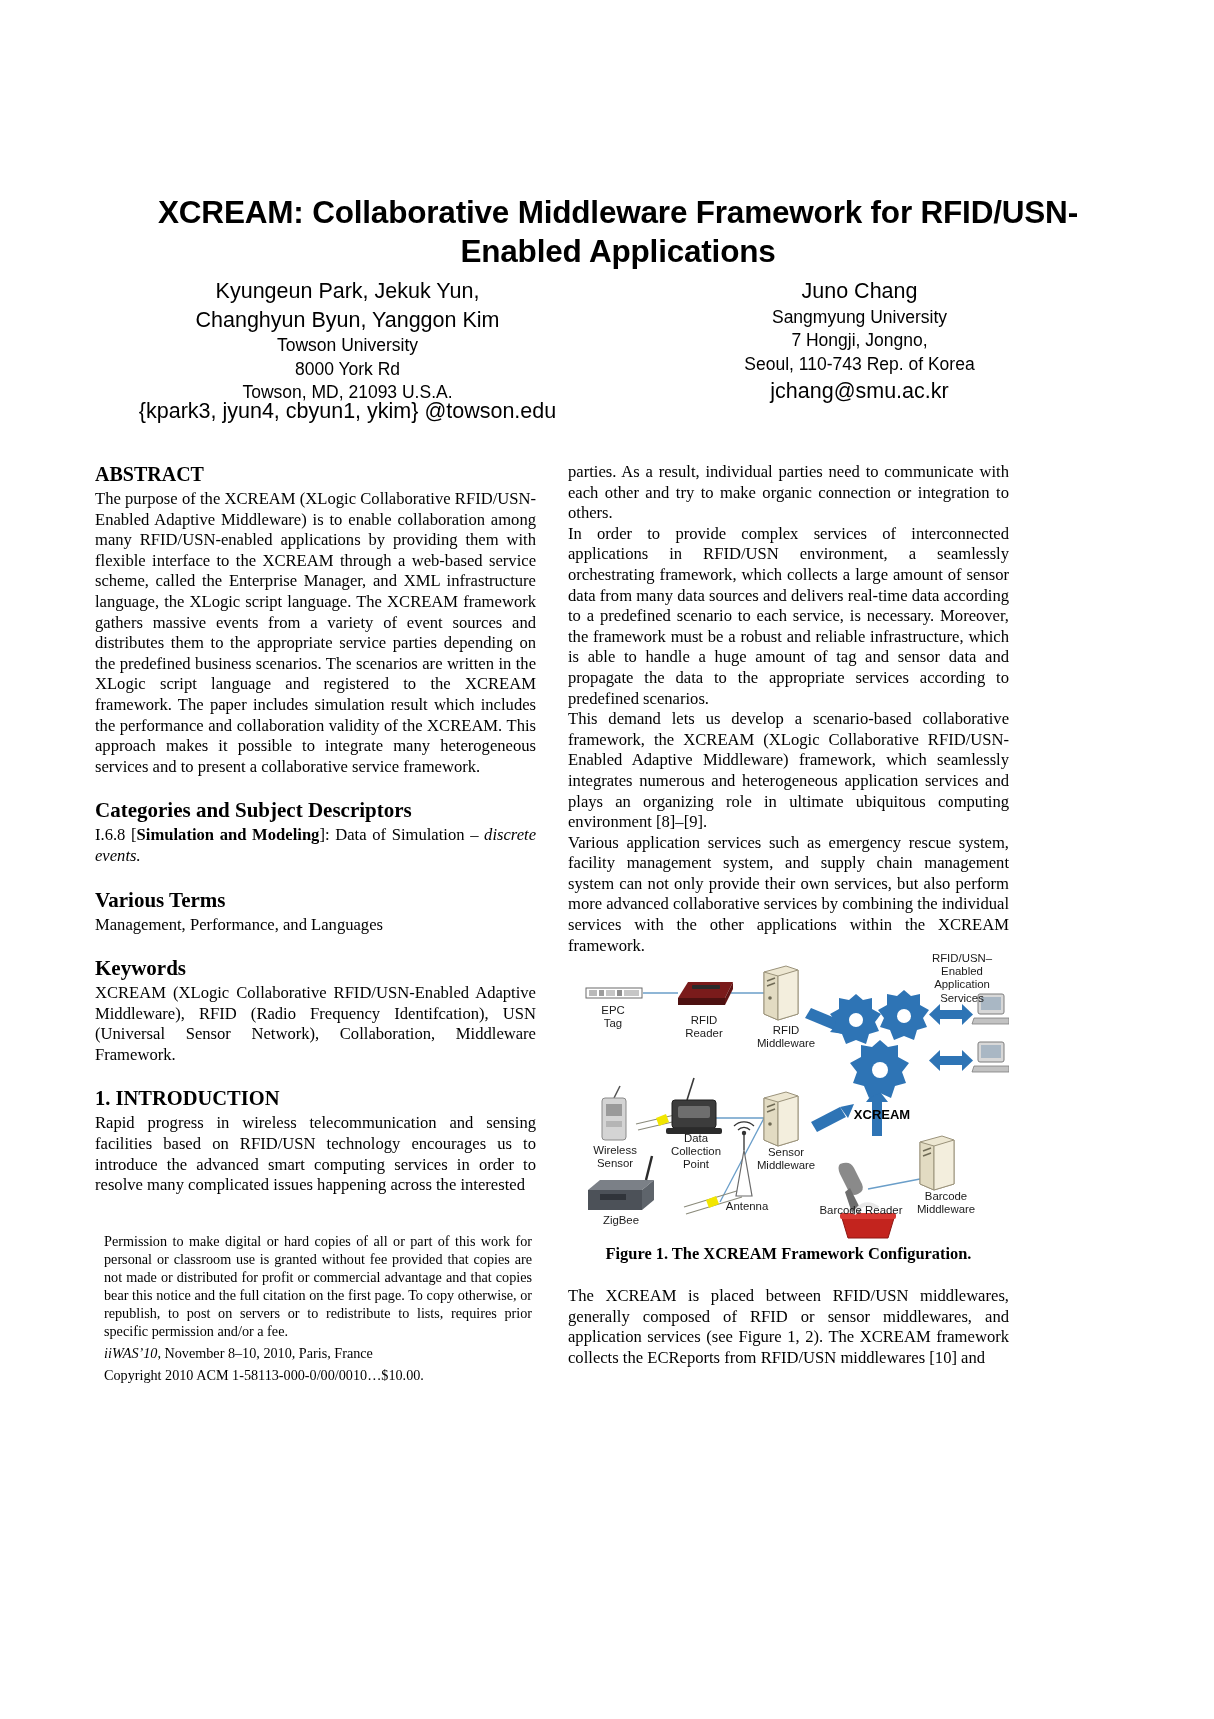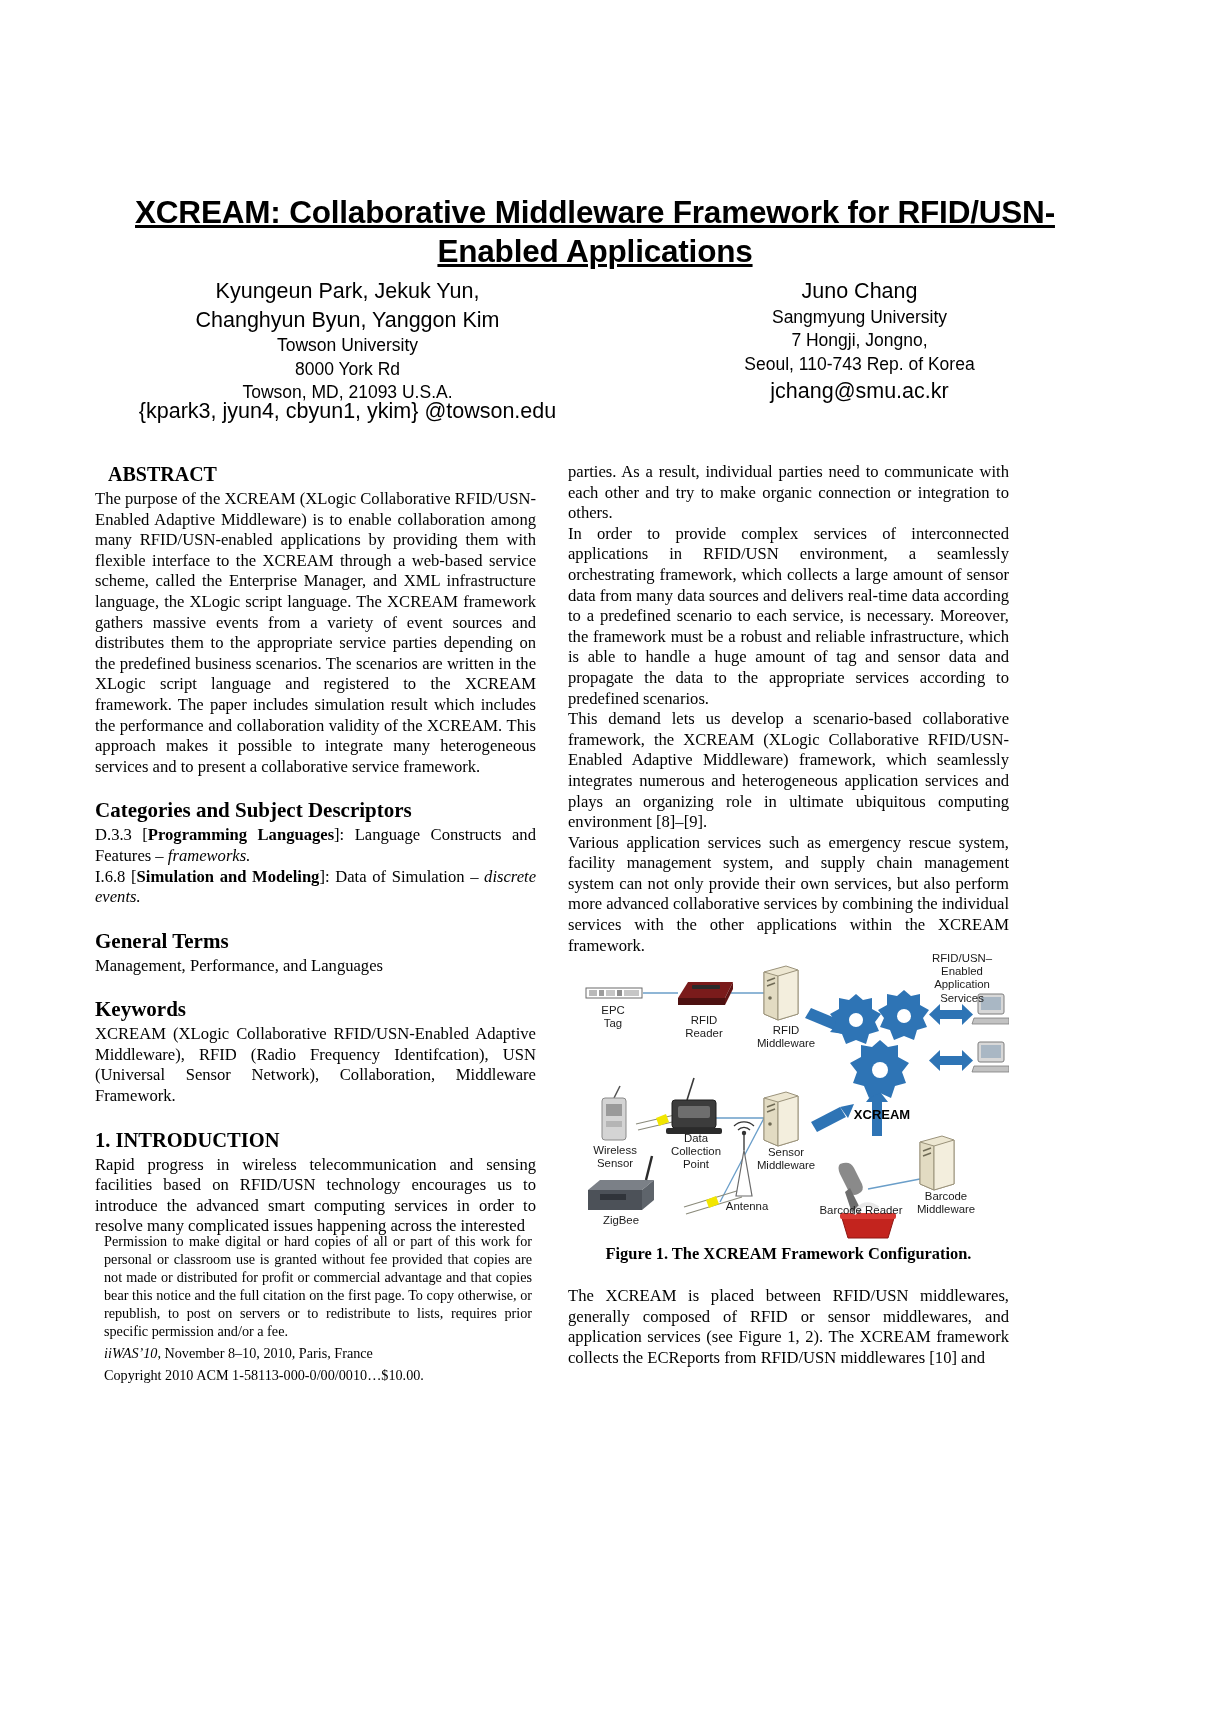--- a/index.html
+++ b/index.html
@@ -19,25 +19,24 @@
     position: absolute;
     left: 0; top: 0;
     width: 1214px;
     height: 1719px;
     background: #fff;
   }
 
   
   .title-block {
     position: absolute;
-    left: 83px;
+    left: 106px;
     top: 193px;
     width: 1024px;
     text-align: center;
-    text-decoration: underline;
   }
   .paper-title {
     font-family: "Liberation Sans", sans-serif;
     font-weight: bold;
     font-size: 31.5px;
     line-height: 39px;
     letter-spacing: -0.2px;
   }
 
   .authors-row {
@@ -92,21 +91,20 @@
   h2.sec {
     font-family: "Liberation Serif", serif;
     font-weight: bold;
     font-size: 21px;
     line-height: 25px;
     margin: 0 0 2px 0;
     text-align: left;
   }
   h2.sec.abs {
     font-size: 20px;
-    margin-left: 13px;
   }
   h2.sec.numbered {
     font-size: 20.5px;
   }
   .sec-space { height: 21px; }
   p.body {
     margin: 0 0 0 0;
     text-align: justify;
     text-justify: inter-word;
     hyphens: none;
@@ -210,25 +208,24 @@
 
   <div class="email-left">{kpark3, jyun4, cbyun1, ykim}
 @towson.edu</div>
 
   <div class="col col-left">
     <h2 class="sec abs">ABSTRACT</h2>
     <p class="body">The purpose of the XCREAM (XLogic Collaborative RFID/USN-Enabled Adaptive Middleware) is to enable collaboration among many RFID/USN-enabled applications by providing them with flexible interface to the XCREAM through a web-based service scheme, called the Enterprise Manager, and XML infrastructure language, the XLogic script language. The XCREAM framework gathers massive events from a variety of event sources and distributes them to the appropriate service parties depending on the predefined business scenarios. The scenarios are written in the XLogic script language and registered to the XCREAM framework. The paper includes simulation result which includes the performance and collaboration validity of the XCREAM. This approach makes it possible to integrate many heterogeneous services and to present a collaborative service framework.</p>
 
     <div class="sec-space"></div>
     <h2 class="sec">Categories and Subject Descriptors</h2>
-    <p class="body"><span>D.3.3 [</span><span class="b">Programming Languages</span><span>]: Language Constructs and Features – </span><span class="i">frameworks.</span></p>
     <p class="body"><span>I.6.8 [</span><span class="b">Simulation and Modeling</span><span>]: Data of Simulation – </span><span class="i">discrete events.</span></p>
 
     <div class="sec-space"></div>
-    <h2 class="sec">General Terms</h2>
+    <h2 class="sec">Various Terms</h2>
     <p class="body">Management, Performance, and Languages</p>
 
     <div class="sec-space"></div>
     <h2 class="sec">Keywords</h2>
     <p class="body">XCREAM (XLogic Collaborative RFID/USN-Enabled Adaptive Middleware), RFID (Radio Frequency Identifcation), USN (Universal Sensor Network), Collaboration, Middleware Framework.</p>
 
     <div class="sec-space"></div>
     <h2 class="sec numbered">1.  INTRODUCTION</h2>
     <p class="body">Rapid progress in wireless telecommunication and sensing facilities based on RFID/USN technology encourages us to introduce the advanced smart computing services in order to resolve many complicated issues happening across the interested</p>
   </div>

